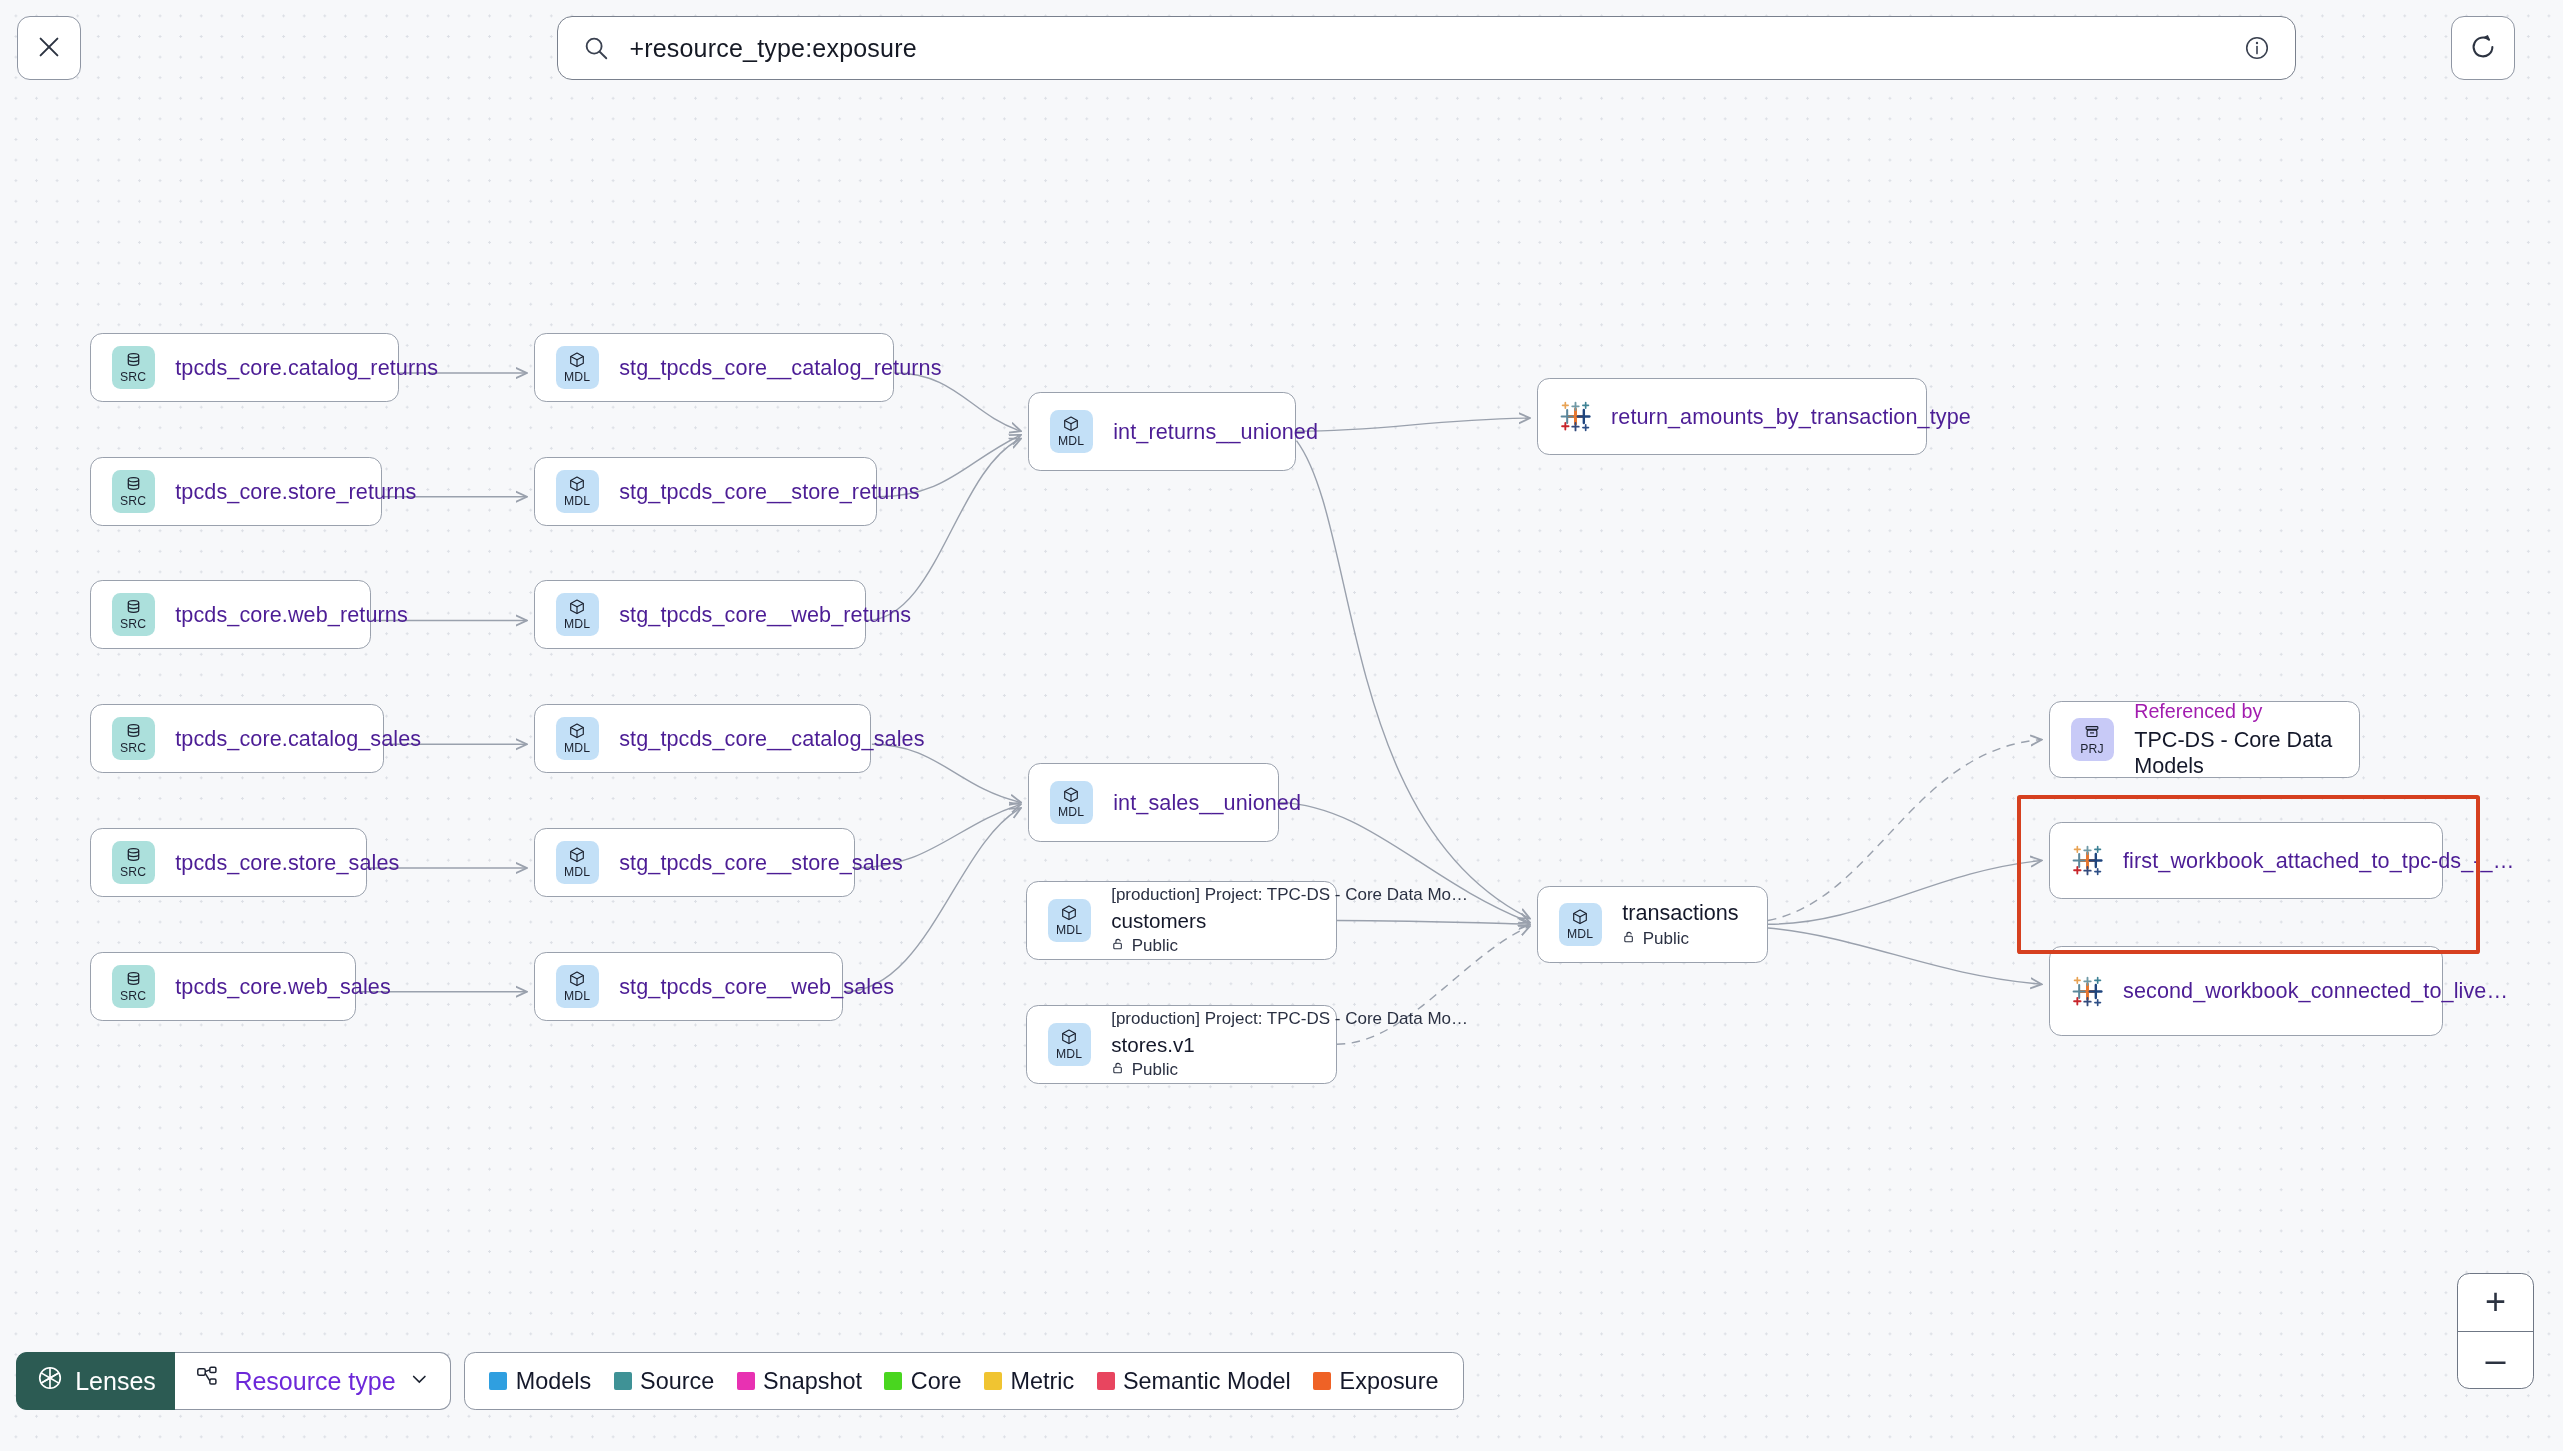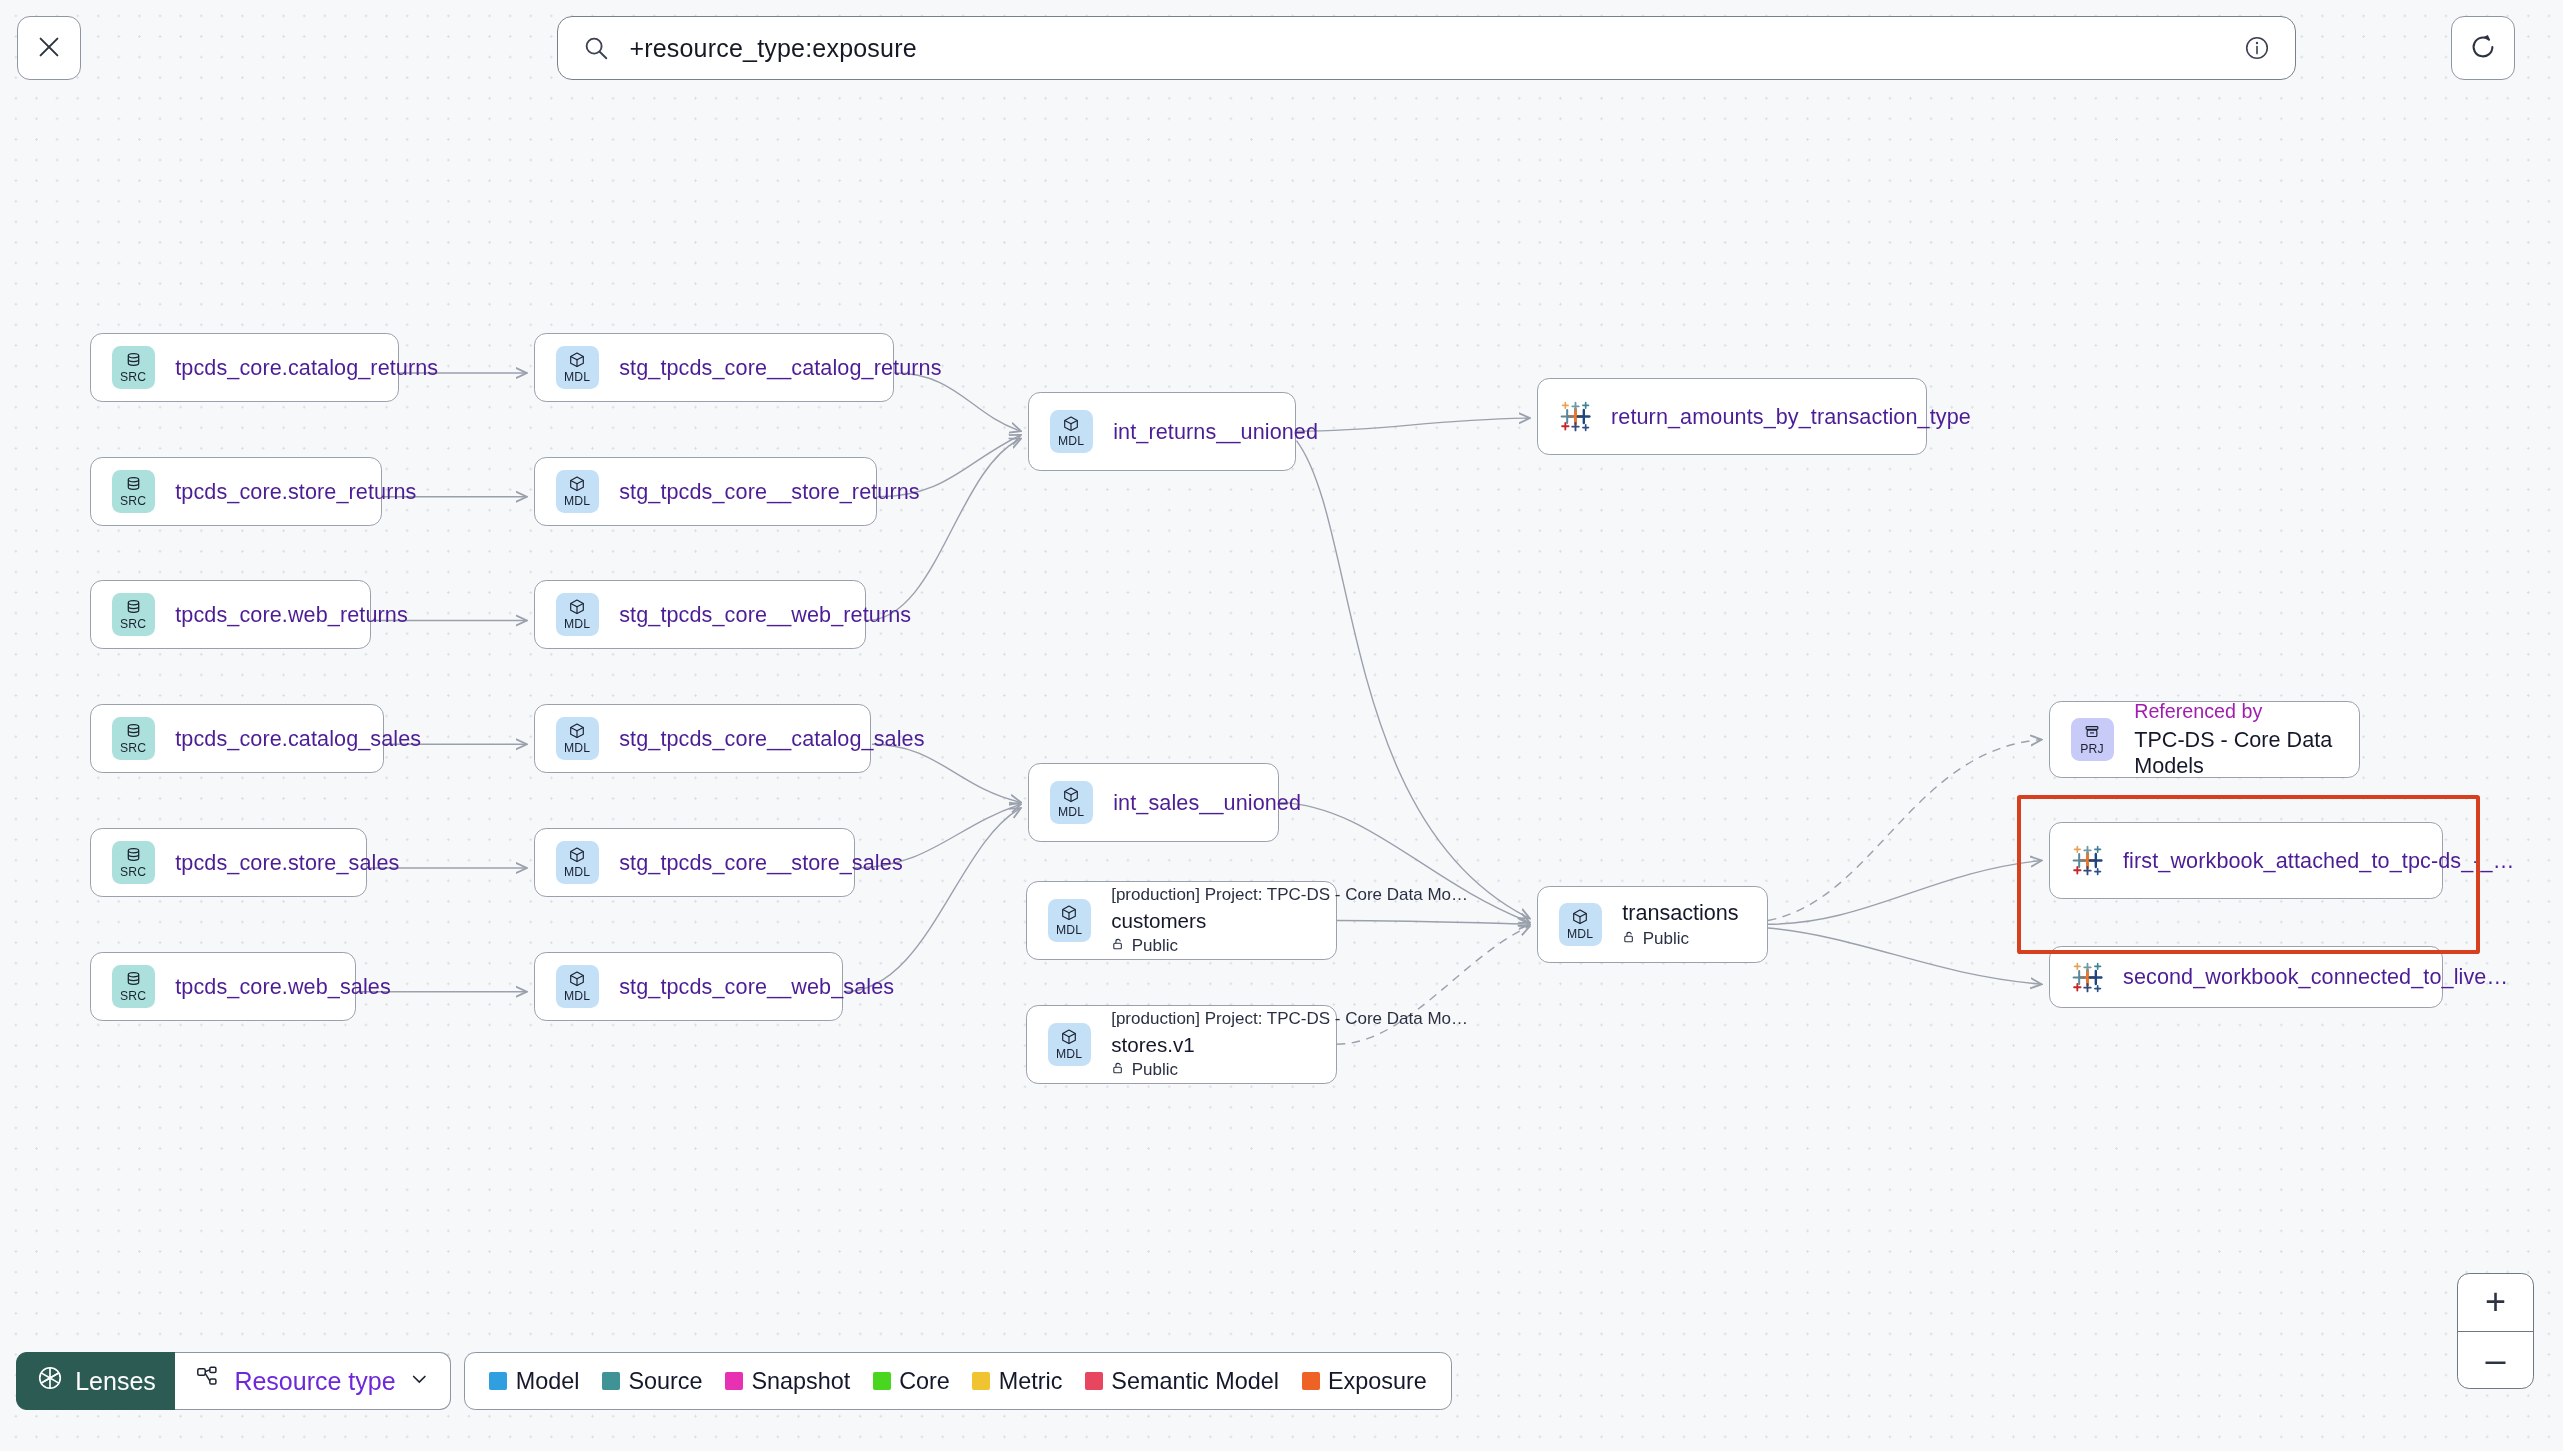--- a/index.html
+++ b/index.html
@@ -552,21 +552,21 @@
             <line x1="9" y1="5" x2="9" y2="11" stroke="#e8a253" stroke-width="1.8"></line>
             <line x1="6" y1="8" x2="12" y2="8" stroke="#e8a253" stroke-width="1.8"></line>
             <line x1="31" y1="29" x2="31" y2="35" stroke="#2d4e86" stroke-width="1.8"></line>
             <line x1="28" y1="32" x2="34" y2="32" stroke="#2d4e86" stroke-width="1.8"></line>
           </g>
         </svg>
       </span>
       <span class="nlabel">return_amounts_by_transaction_type</span>
     </div>
 
-    <div class="node exposure" style="left:2049px;top:946px;width:394px;height:62px;">
+    <div class="node exposure" style="left:2049px;top:946px;width:394px;height:90px;">
       <span class="tbicon">
         <svg width="37" height="37" viewBox="0 0 40 40">
           <g stroke-linecap="round">
             <line x1="20" y1="12" x2="20" y2="28" stroke="#e8762d" stroke-width="3.2"></line>
             <line x1="12" y1="20" x2="28" y2="20" stroke="#e8762d" stroke-width="3.2"></line>
             <line x1="29" y1="13" x2="29" y2="27" stroke="#1f457e" stroke-width="2.6"></line>
             <line x1="22.5" y1="20" x2="35" y2="20" stroke="#1f457e" stroke-width="2.6"></line>
             <line x1="11" y1="13" x2="11" y2="27" stroke="#5b879b" stroke-width="2.2"></line>
             <line x1="5" y1="20" x2="17" y2="20" stroke="#5b879b" stroke-width="2.2"></line>
             <line x1="20" y1="5" x2="20" y2="13" stroke="#7099a6" stroke-width="2"></line>
@@ -618,21 +618,21 @@
         <svg width="20.6" height="20.6" viewBox="0 0 22 22" fill="none" stroke="#1c2230" stroke-width="1.8" stroke-linecap="round">
           <polyline points="5,8 11,14 17,8"></polyline>
         </svg>
       </span>
     </div>
   </div>
 
   <div id="legend">
     <span class="legend-item">
       <span class="legend-swatch" style="background:#2f9fe0"></span>
-      <span>Model</span>
+      <span>Models</span>
     </span>
     <span class="legend-item">
       <span class="legend-swatch" style="background:#3f9296"></span>
       <span>Source</span>
     </span>
     <span class="legend-item">
       <span class="legend-swatch" style="background:#e831b2"></span>
       <span>Snapshot</span>
     </span>
     <span class="legend-item">

